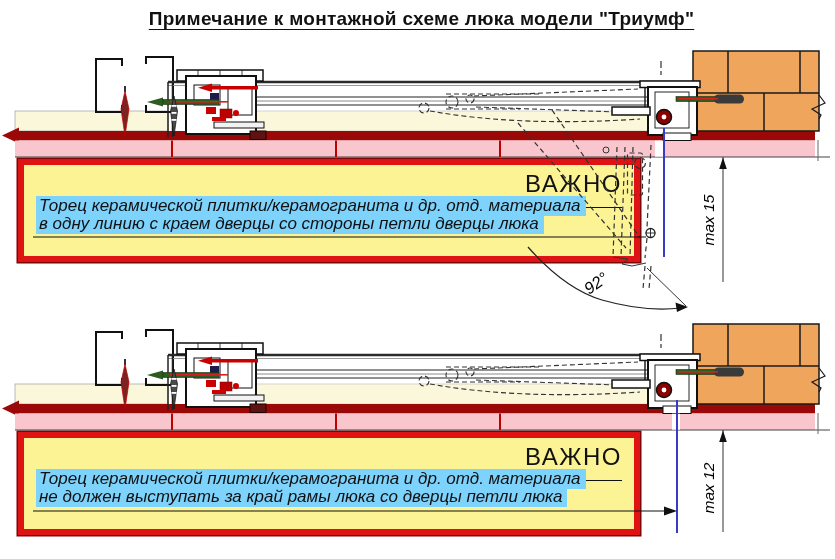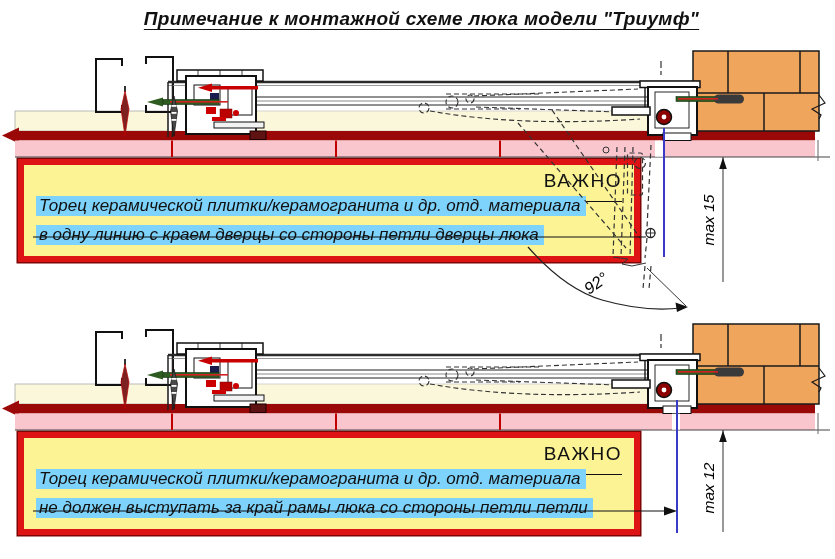--- a/index.html
+++ b/index.html
@@ -2,62 +2,62 @@
 <html><head>
 <meta charset="utf-8">
 <style>
   html,body{margin:0;padding:0;background:#fff;}
   #canvas{
     position:relative;width:835px;height:559px;background:#fff;overflow:hidden;
     font-family:"Liberation Sans",sans-serif;color:#111;
   }
   .title{
     position:absolute;left:0;right:0;top:8px;text-align:center;
-    font-size:19px;font-weight:bold;font-style:italic;
+    font-size:19px;font-weight:bold;
     text-decoration:underline;text-underline-offset:4px;letter-spacing:.3px;
     z-index:2;
     margin-left:8px;
   }
   .warnbox{
     position:absolute;left:18px;width:610px;height:91px;
     background:#FBF394;border:6px solid #DE1414;box-shadow:0 0 0 1.5px #7E0505;
     z-index:2;
   }
   #warnbox1{top:159px;}
   #warnbox2{top:432px;}
   .warn-head{
-    position:absolute;right:12px;top:5px;font-size:19px;letter-spacing:1.5px;
+    position:absolute;right:12px;top:5px;font-size:24px;letter-spacing:1.5px;
     border-bottom:1.6px solid #111;padding-bottom:9px;
   }
   .warn-line{
     position:absolute;left:12px;white-space:nowrap;
     font-style:italic;font-size:17px;line-height:20px;
   }
   .warn-line span{background:#7dd3fc;padding:0 5px 1px 3px;}
   .wl1{top:31px;}
-  .wl2{top:60px;}
+  .wl2{top:49px;}
   #drawing{position:absolute;left:0;top:0;z-index:3;pointer-events:none;}
 </style>
 </head>
 <body>
 
 <div id="canvas">
 
   <div class="title">Примечание к монтажной схеме люка модели "Триумф"</div>
 
   <div class="warnbox" id="warnbox1">
     <div class="warn-head">ВАЖНО</div>
     <div class="warn-line wl1"><span>Торец керамической плитки/керамогранита и др. отд. материала</span></div>
     <div class="warn-line wl2"><span>в одну линию с краем дверцы со стороны петли дверцы люка</span></div>
   </div>
 
   <div class="warnbox" id="warnbox2">
     <div class="warn-head">ВАЖНО</div>
     <div class="warn-line wl1"><span>Торец керамической плитки/керамогранита и др. отд. материала</span></div>
-    <div class="warn-line wl2"><span>не должен выступать за край рамы люка со стороны петли петли</span></div>
+    <div class="warn-line wl2"><span>не должен выступать за край рамы люка со дверцы петли люка</span></div>
   </div>
 
   <svg id="drawing" width="835" height="559" viewBox="0 0 835 559">
     <defs>
       <g id="hatch-section">
 
         <g>
           <rect x="15" y="66" width="153" height="20" fill="#FBF7DB" stroke="#aaa" stroke-width="0.8"></rect>
           <rect x="256" y="66" width="392" height="20" fill="#FBF7DB" stroke="#bbb" stroke-width="0.6"></rect>
           <polygon points="2,90.5 19,82.5 19,98.5" fill="#9B0808"></polygon>

